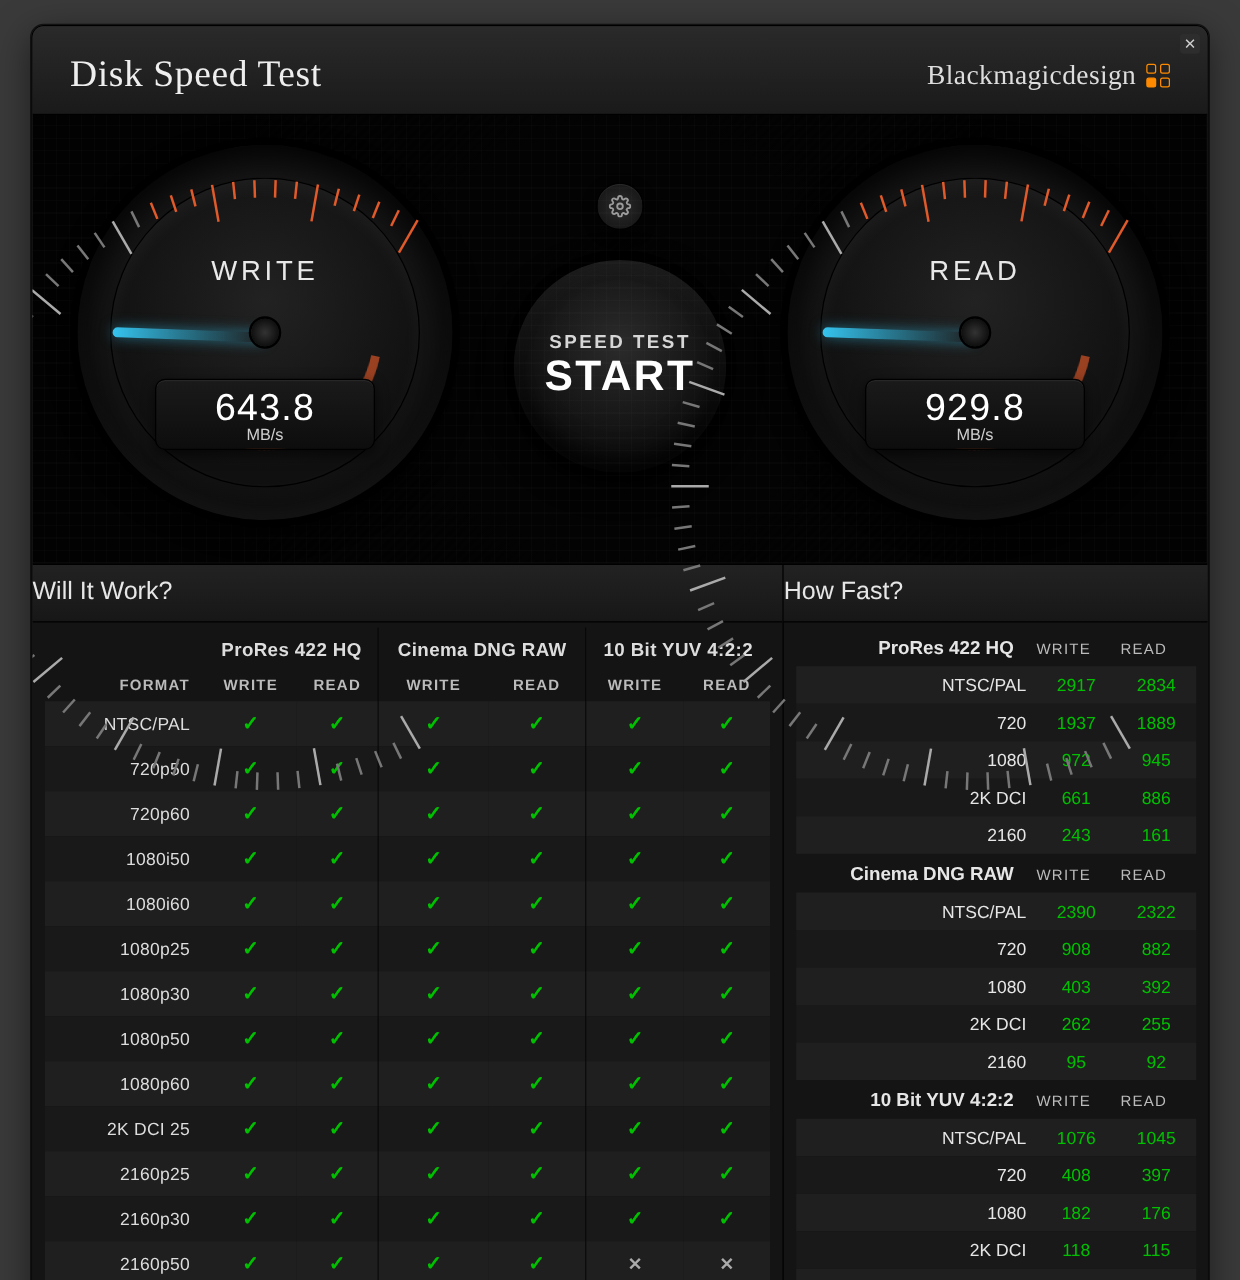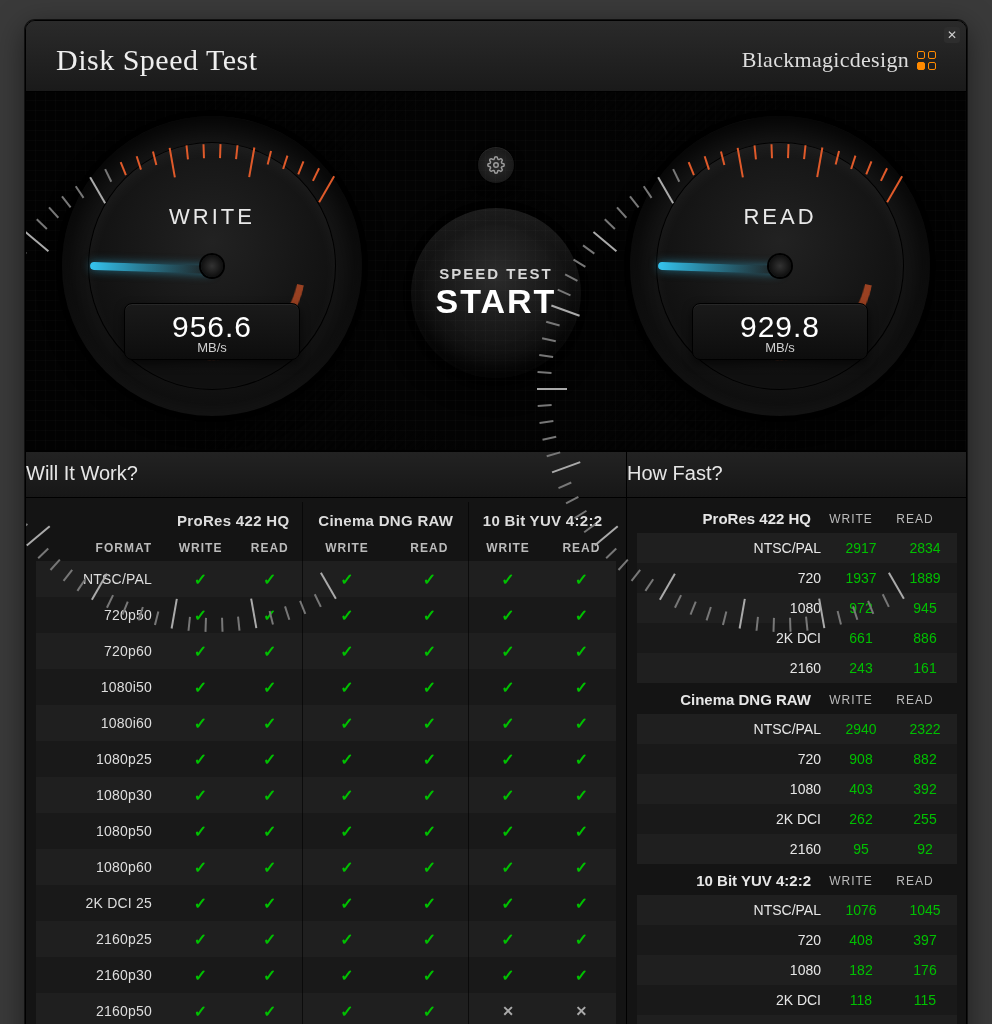--- a/index.html
+++ b/index.html
@@ -224,21 +224,21 @@
             <div class="tick red" style="height: 14px; transform: rotate(14deg) translate(-50%, -122px);"></div>
             <div class="tick red" style="height: 14px; transform: rotate(18deg) translate(-50%, -122px);"></div>
             <div class="tick red" style="height: 14px; transform: rotate(22deg) translate(-50%, -122px);"></div>
             <div class="tick red" style="height: 14px; transform: rotate(26deg) translate(-50%, -122px);"></div>
             <div class="tick big red" style="transform: rotate(30deg) translate(-50%, -122px);"></div>
           </div>
         <div class="arc-red"></div>
         <div class="needle" id="needle-write" style="transform: rotate(182deg);"></div>
         <div class="hub"></div>
         <div class="readout">
-          <div class="val">956.6</div>
+          <div class="val">643.8</div>
           <div class="unit">MB/s</div>
         </div>
       </div>
     </div>
 
     <div class="center-stack">
       <div class="gear" title="Settings">
         <svg width="18" height="18" viewBox="0 0 24 24" fill="none" stroke="currentColor" stroke-width="2">
           <circle cx="12" cy="12" r="3"></circle>
           <path d="M19.4 15a1.7 1.7 0 0 0 .34 1.87l.06.06a2 2 0 1 1-2.83 2.83l-.06-.06a1.7 1.7 0 0 0-1.87-.34 1.7 1.7 0 0 0-1 1.56V21a2 2 0 1 1-4 0v-.09a1.7 1.7 0 0 0-1-1.56 1.7 1.7 0 0 0-1.87.34l-.06.06a2 2 0 1 1-2.83-2.83l.06-.06a1.7 1.7 0 0 0 .34-1.87 1.7 1.7 0 0 0-1.56-1H3a2 2 0 1 1 0-4h.09a1.7 1.7 0 0 0 1.56-1 1.7 1.7 0 0 0-.34-1.87l-.06-.06A2 2 0 1 1 7.08 4.25l.6.06a1.7 1.7 0 0 0 1.87.34H9a1.7 1.7 0 0 0 1-1.56V3a2 2 0 1 1 4 0v.09a1.7 1.7 0 0 0 1 1.56 1.7 1.7 0 0 0 1.87-.34l.06-.06a2 2 0 1 1 2.83 2.83l-.06.06a1.7 1.7 0 0 0-.34 1.87V9a1.7 1.7 0 0 0 1.56 1H21a2 2 0 1 1 0 4h-.09a1.7 1.7 0 0 0-1.56 1z"></path>
@@ -509,21 +509,21 @@
             </div>
           </div>
           <div class="section-h">
             <div class="codec">Cinema DNG RAW</div>
             <div class="col">WRITE</div>
             <div class="col">READ</div>
           </div>
           <div>
             <div class="row">
               <div class="res">NTSC/PAL</div>
-              <div class="num">2940</div>
+              <div class="num">2390</div>
               <div class="num">2322</div>
             </div>
             <div class="row">
               <div class="res">720</div>
               <div class="num">908</div>
               <div class="num">882</div>
             </div>
             <div class="row">
               <div class="res">1080</div>
               <div class="num">403</div>

